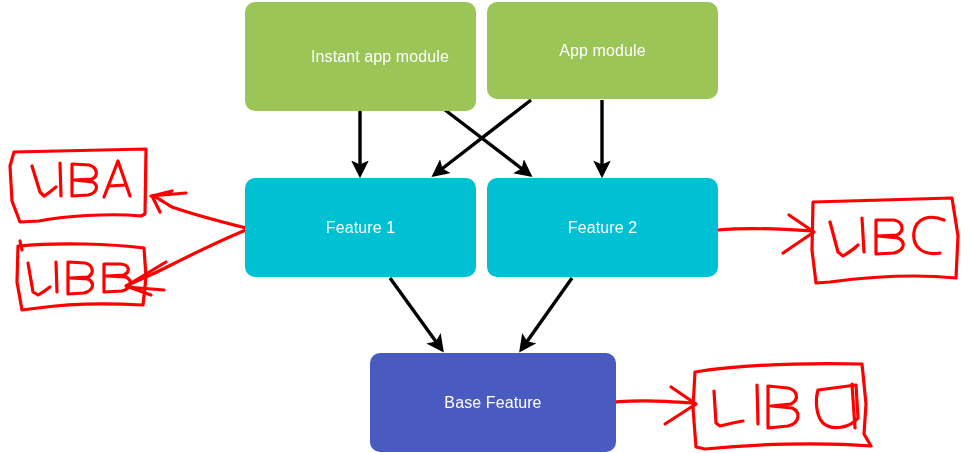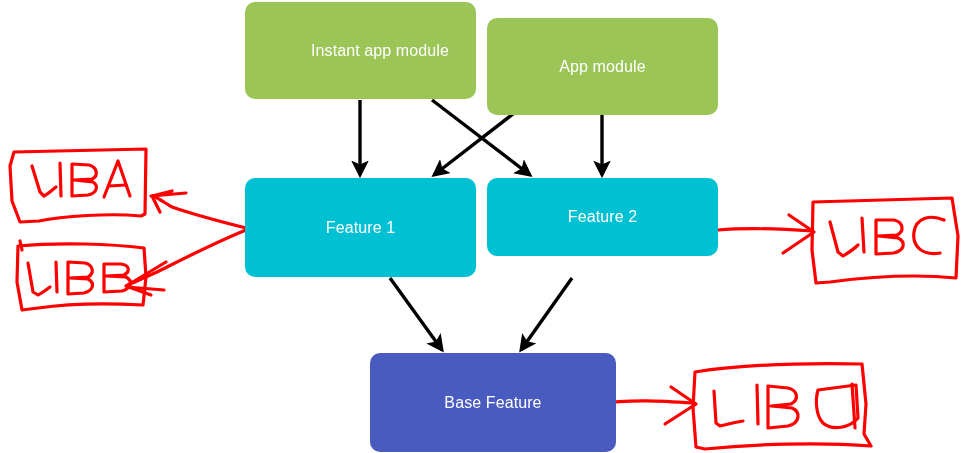--- a/index.html
+++ b/index.html
@@ -158,33 +158,33 @@
         <path d="M 852 384 L 855 428"></path>
       </g>
 
       <g>
         <path d="M 598 404 C 630 399 662 401 694 403"></path>
         <path d="M 671 387 L 696 404 M 696 404 L 665 424"></path>
       </g>
     </g>
   </svg>
 
-  <div class="node-box" style="left:245px; top:2px; width:231px; height:97px; background:#9bc557;padding-left:39px;">
+  <div class="node-box" style="left:245px; top:2px; width:231px; height:109px; background:#9bc557;padding-left:39px;">
     <span class="node-label">Instant app module</span>
   </div>
 
-  <div class="node-box" style="left:487px; top:18px; width:231px; height:97px; background:#9bc557;">
+  <div class="node-box" style="left:487px; top:2px; width:231px; height:97px; background:#9bc557;">
     <span class="node-label">App module</span>
   </div>
 
   <div class="node-box" style="left:245px; top:178px; width:231px; height:99px; background:#00c1d4;">
     <span class="node-label">Feature 1</span>
   </div>
 
-  <div class="node-box" style="left:487px; top:178px; width:231px; height:78px; background:#00c1d4;">
+  <div class="node-box" style="left:487px; top:178px; width:231px; height:99px; background:#00c1d4;">
     <span class="node-label">Feature 2</span>
   </div>
 
   <div class="node-box" style="left:370px; top:353px; width:246px; height:99px; background:#4a5bc0;">
     <span class="node-label">Base Feature</span>
   </div>
 
   <span class="annot-label" style="left:20px; top:160px;">LIB A</span>
   <span class="annot-label" style="left:26px; top:258px;">LIB B</span>
   <span class="annot-label" style="left:824px; top:216px;">LIB C</span>

